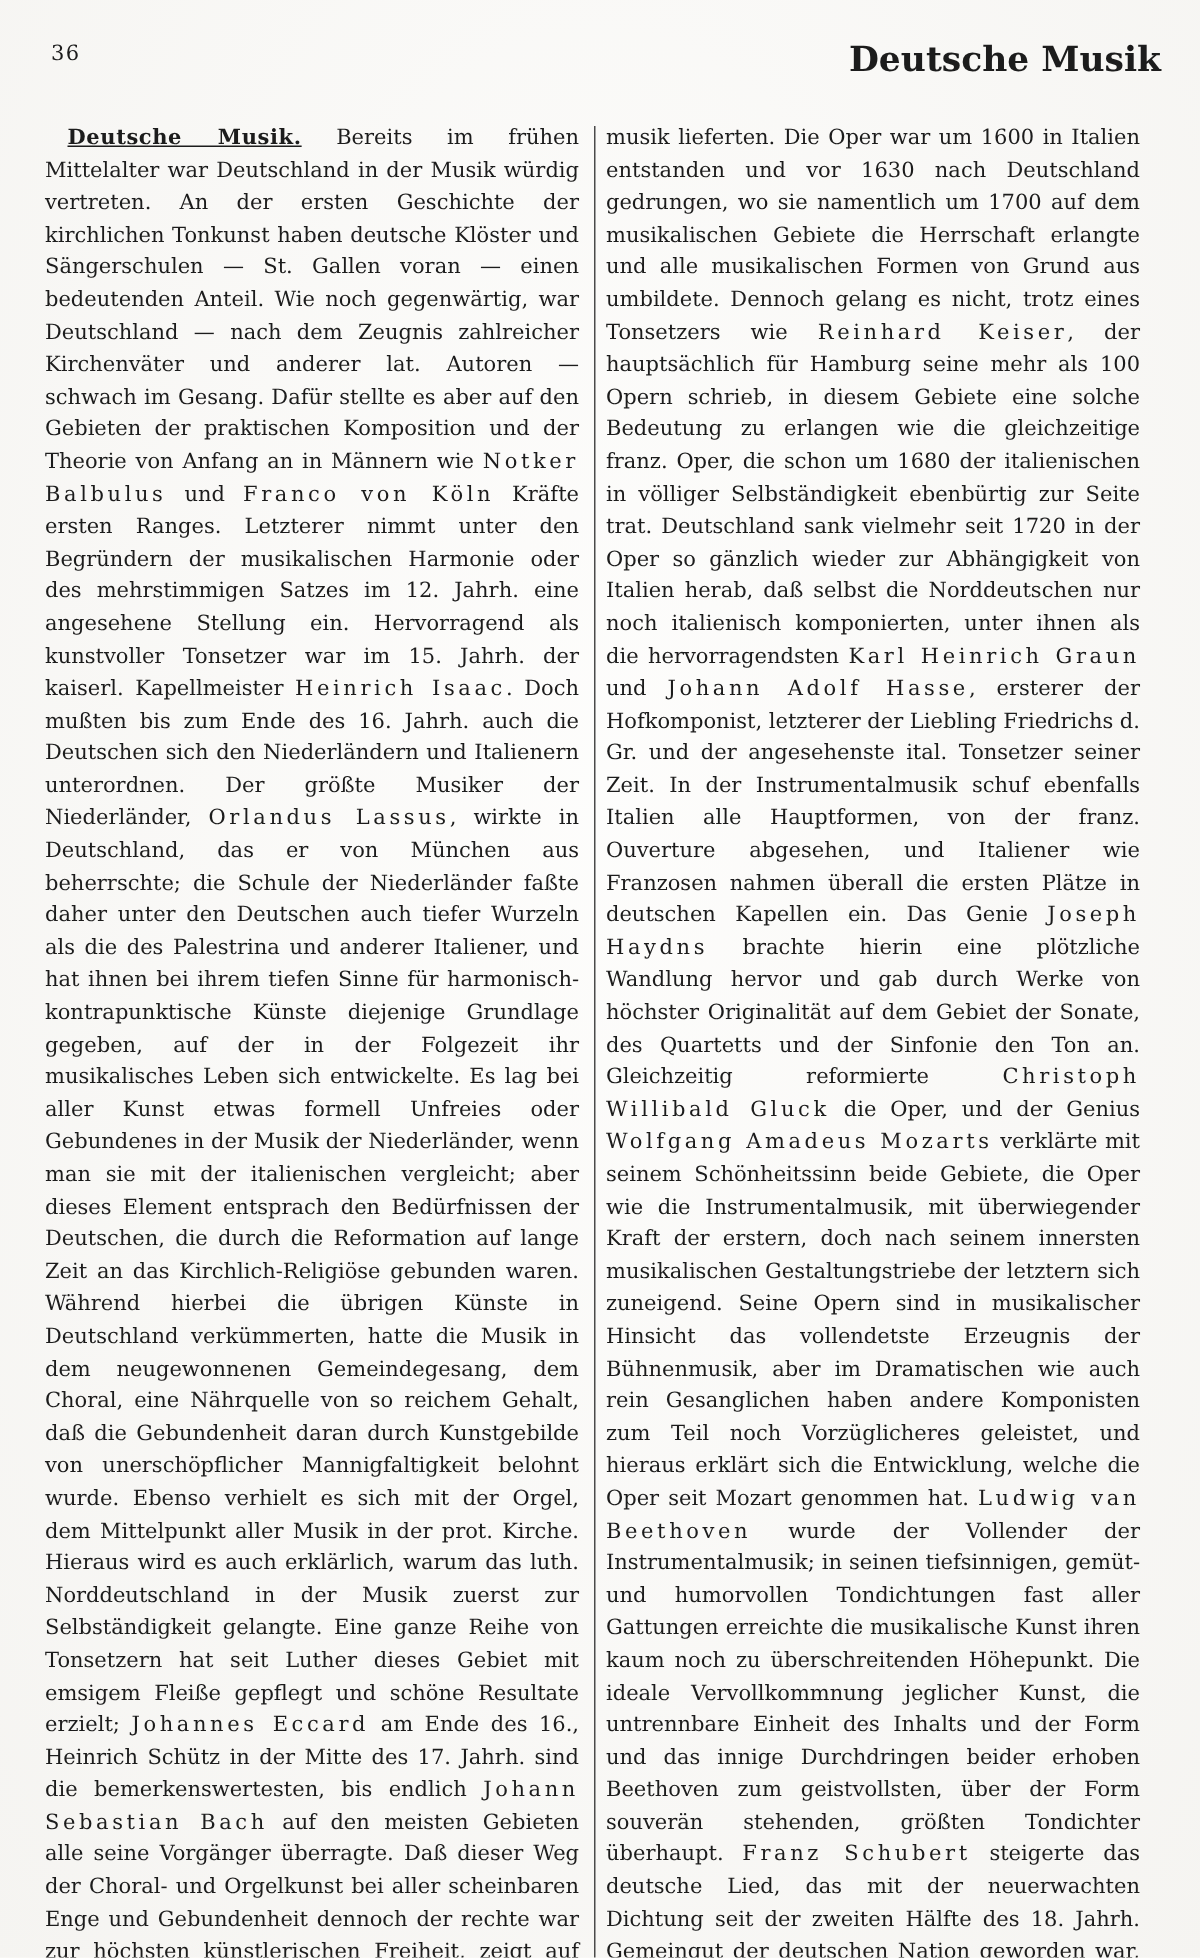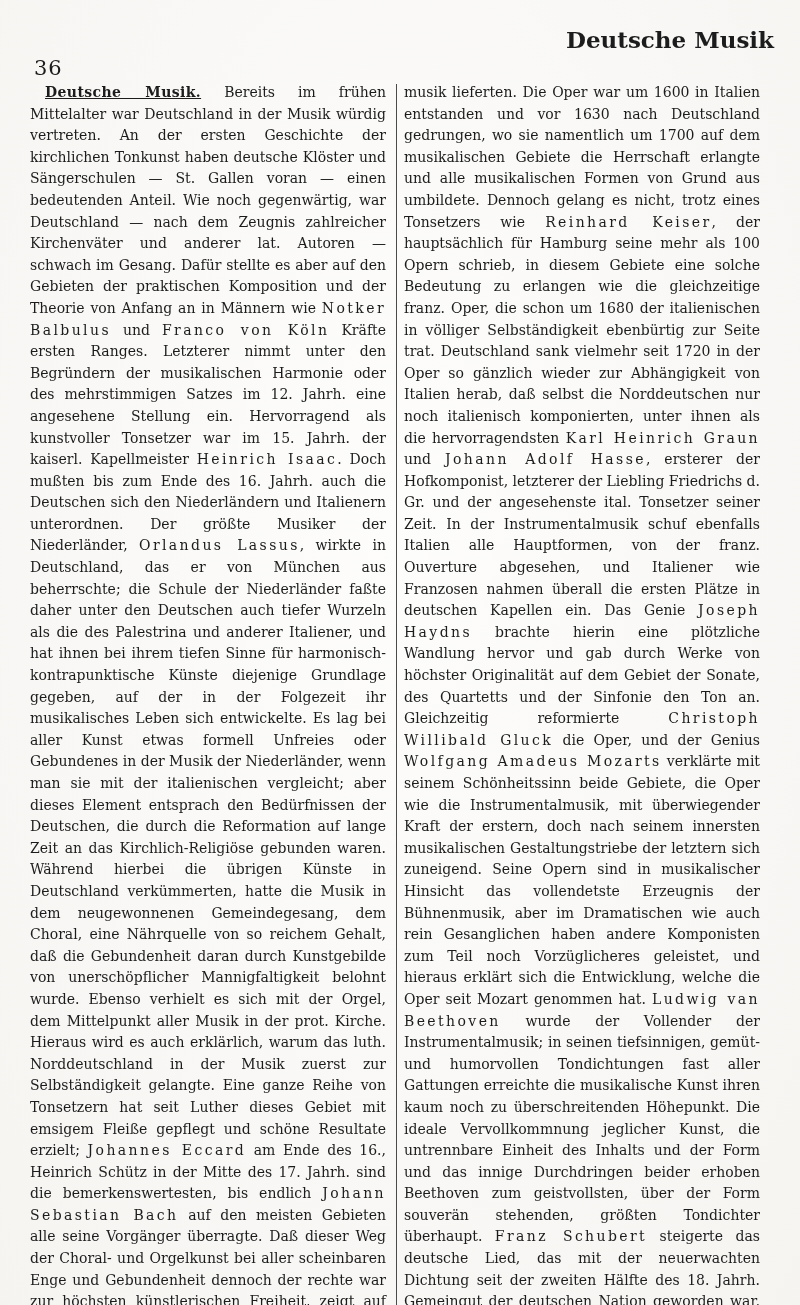--- a/index.html
+++ b/index.html
@@ -12,21 +12,21 @@
     width:800px;height:1305px;overflow:hidden;
     background:var(--paper);
     background-image:radial-gradient(ellipse at 50% 40%, rgba(255,255,255,.6), rgba(0,0,0,.025));
     color:var(--ink);
     font-family:"DejaVu Serif","Liberation Serif",serif;
   }
   .page{position:relative;width:800px;height:1305px;box-sizing:border-box;padding:26px 26px 0 30px;}
   .page-header{position:relative;height:42px;}
   .page-number{
     position:absolute;left:4px;top:2px;
-    font-size:21px;letter-spacing:1px;margin-top:28px;
+    font-size:14px;letter-spacing:1px;
   }
   .running-title{
     position:absolute;left:0;right:0;top:0;
     text-align:right;font-size:23px;font-weight:bold;
   }
   .text-block{display:flex;margin-top:14px;}
   .col{
     width:356px;
     text-align:justify;
     font-size:14px;line-height:21.6px;

